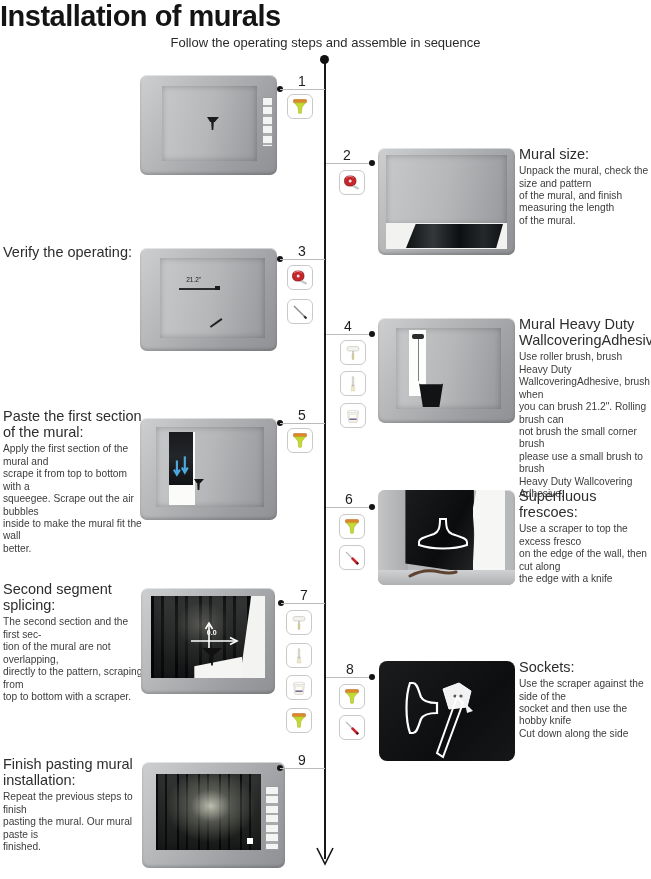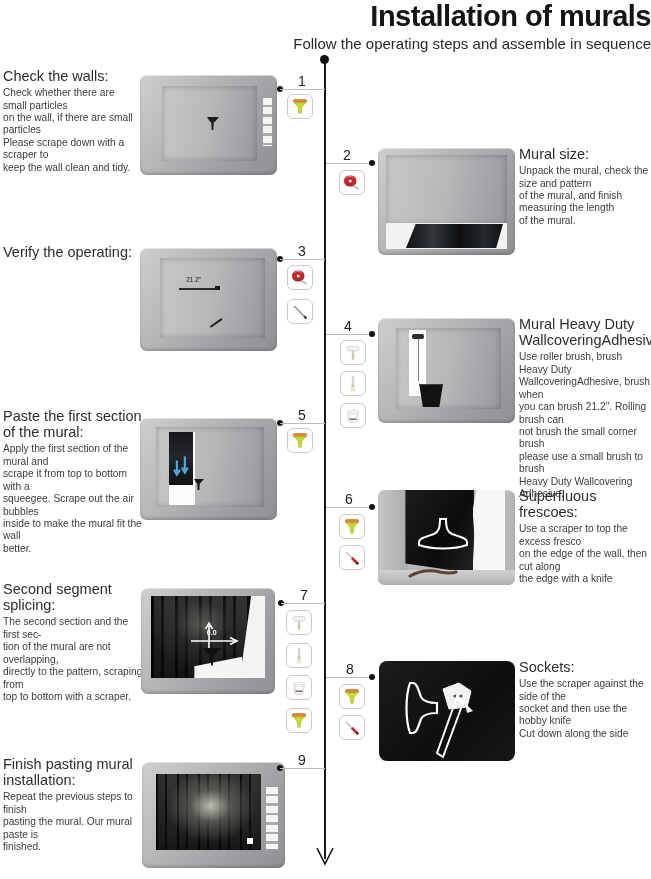--- a/index.html
+++ b/index.html
@@ -1,21 +1,21 @@
 <!DOCTYPE html>
 <html><head>
 <meta charset="utf-8">
 <style>
   html,body{margin:0;padding:0;background:#fff;}
   .canvas{position:relative;width:651px;height:879px;background:#ffffff;overflow:hidden;
           font-family:"Liberation Sans",sans-serif;}
-  .title{position:absolute;top:0px;left:0;width:100%;text-align:right;
+  .title{position:absolute;top:0px;left:0;width:100%;text-align:left;
          font-size:29px;font-weight:bold;color:#141414;letter-spacing:-0.5px;}
-  .subtitle{position:absolute;top:35px;left:0;width:100%;text-align:right;
-            font-size:15px;color:#2a2a2a;}
+  .subtitle{position:absolute;top:35px;left:0;width:100%;text-align:center;
+            font-size:13px;color:#2a2a2a;}
   .vline{position:absolute;left:324px;top:59px;width:1.8px;height:800px;background:#181818;}
   .topdot{position:absolute;left:320px;top:55px;width:9px;height:9px;border-radius:50%;background:#111;}
   .arrowhead{position:absolute;left:313px;top:845px;}
   .connector{position:absolute;height:1px;background:#bcbcbc;}
   .dot{position:absolute;width:6px;height:6px;border-radius:50%;background:#141414;}
   .stepnum{position:absolute;font-size:14px;color:#1d1d1d;}
   .textblock{position:absolute;}
   .heading{font-size:14.5px;line-height:1.12;color:#2d2d2d;white-space:pre-line;margin:0 0 3px 0;}
   .body{font-size:10.2px;line-height:12.4px;color:#3c3c3c;white-space:pre-line;}
   .toolbox{position:absolute;width:26px;height:25px;background:#fff;border:1px solid #c9c9c9;
@@ -48,27 +48,20 @@
   <div class="subtitle">Follow the operating steps and assemble in sequence</div>
 
   <div class="vline"></div>
   <div class="topdot"></div>
   <div class="arrowhead">
     <svg width="24" height="22" viewBox="0 0 24 22">
         <path d="M4,3 L12,19 L20,3" stroke="#141414" stroke-width="1.6" fill="none"></path>
       </svg>
   </div>
 
-  <div class="textblock" style="left:3px;top:68px;width:138px;">
-    <div class="heading">Check the walls:</div>
-    <div class="body">Check whether there are small particles
-on the wall, if there are small particles
-Please scrape down with a scraper to
-keep the wall clean and tidy.</div>
-  </div>
   <div class="room" style="left:140px;top:75px;width:137px;height:100px;">
     <div class="roomback" style="left:22px;top:11px;right:20px;bottom:14px;">
       <div style="position:absolute;left:46%;top:40%;">
         <svg width="14" height="16" viewBox="0 0 14 16">
             <path d="M1,1 h12 l-4.2,5 h-1 l-0.5,8 h-1.6 l-0.5,-8 h-1 z" fill="#1b1b1b"></path>
           </svg>
       </div>
     </div>
     <div class="slats" style="right:4px;top:22px;width:9px;height:48px;"></div>
   </div>

